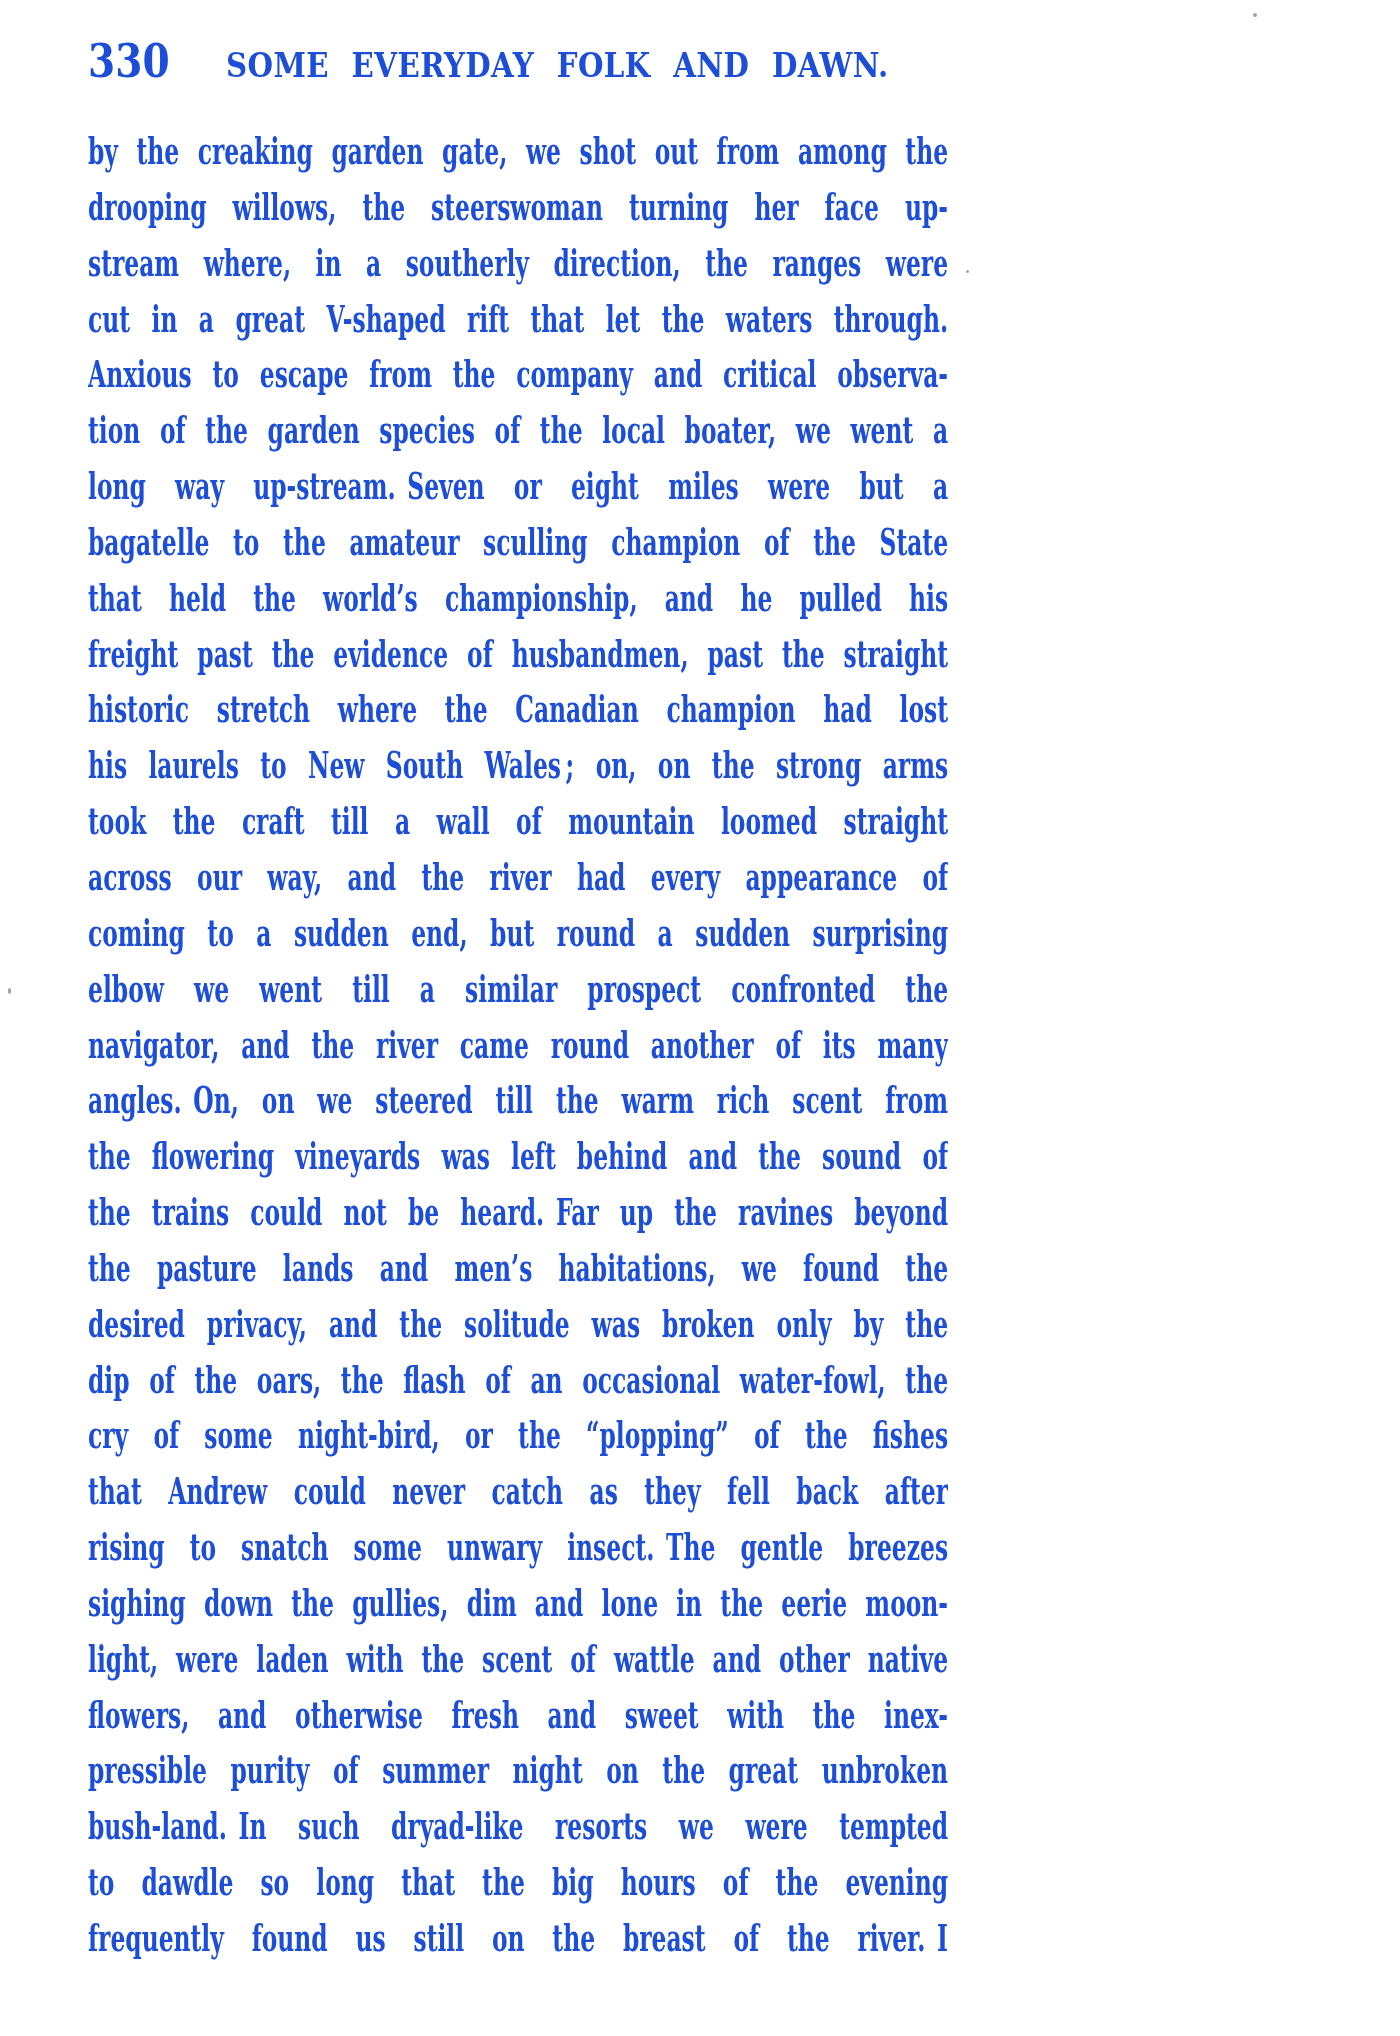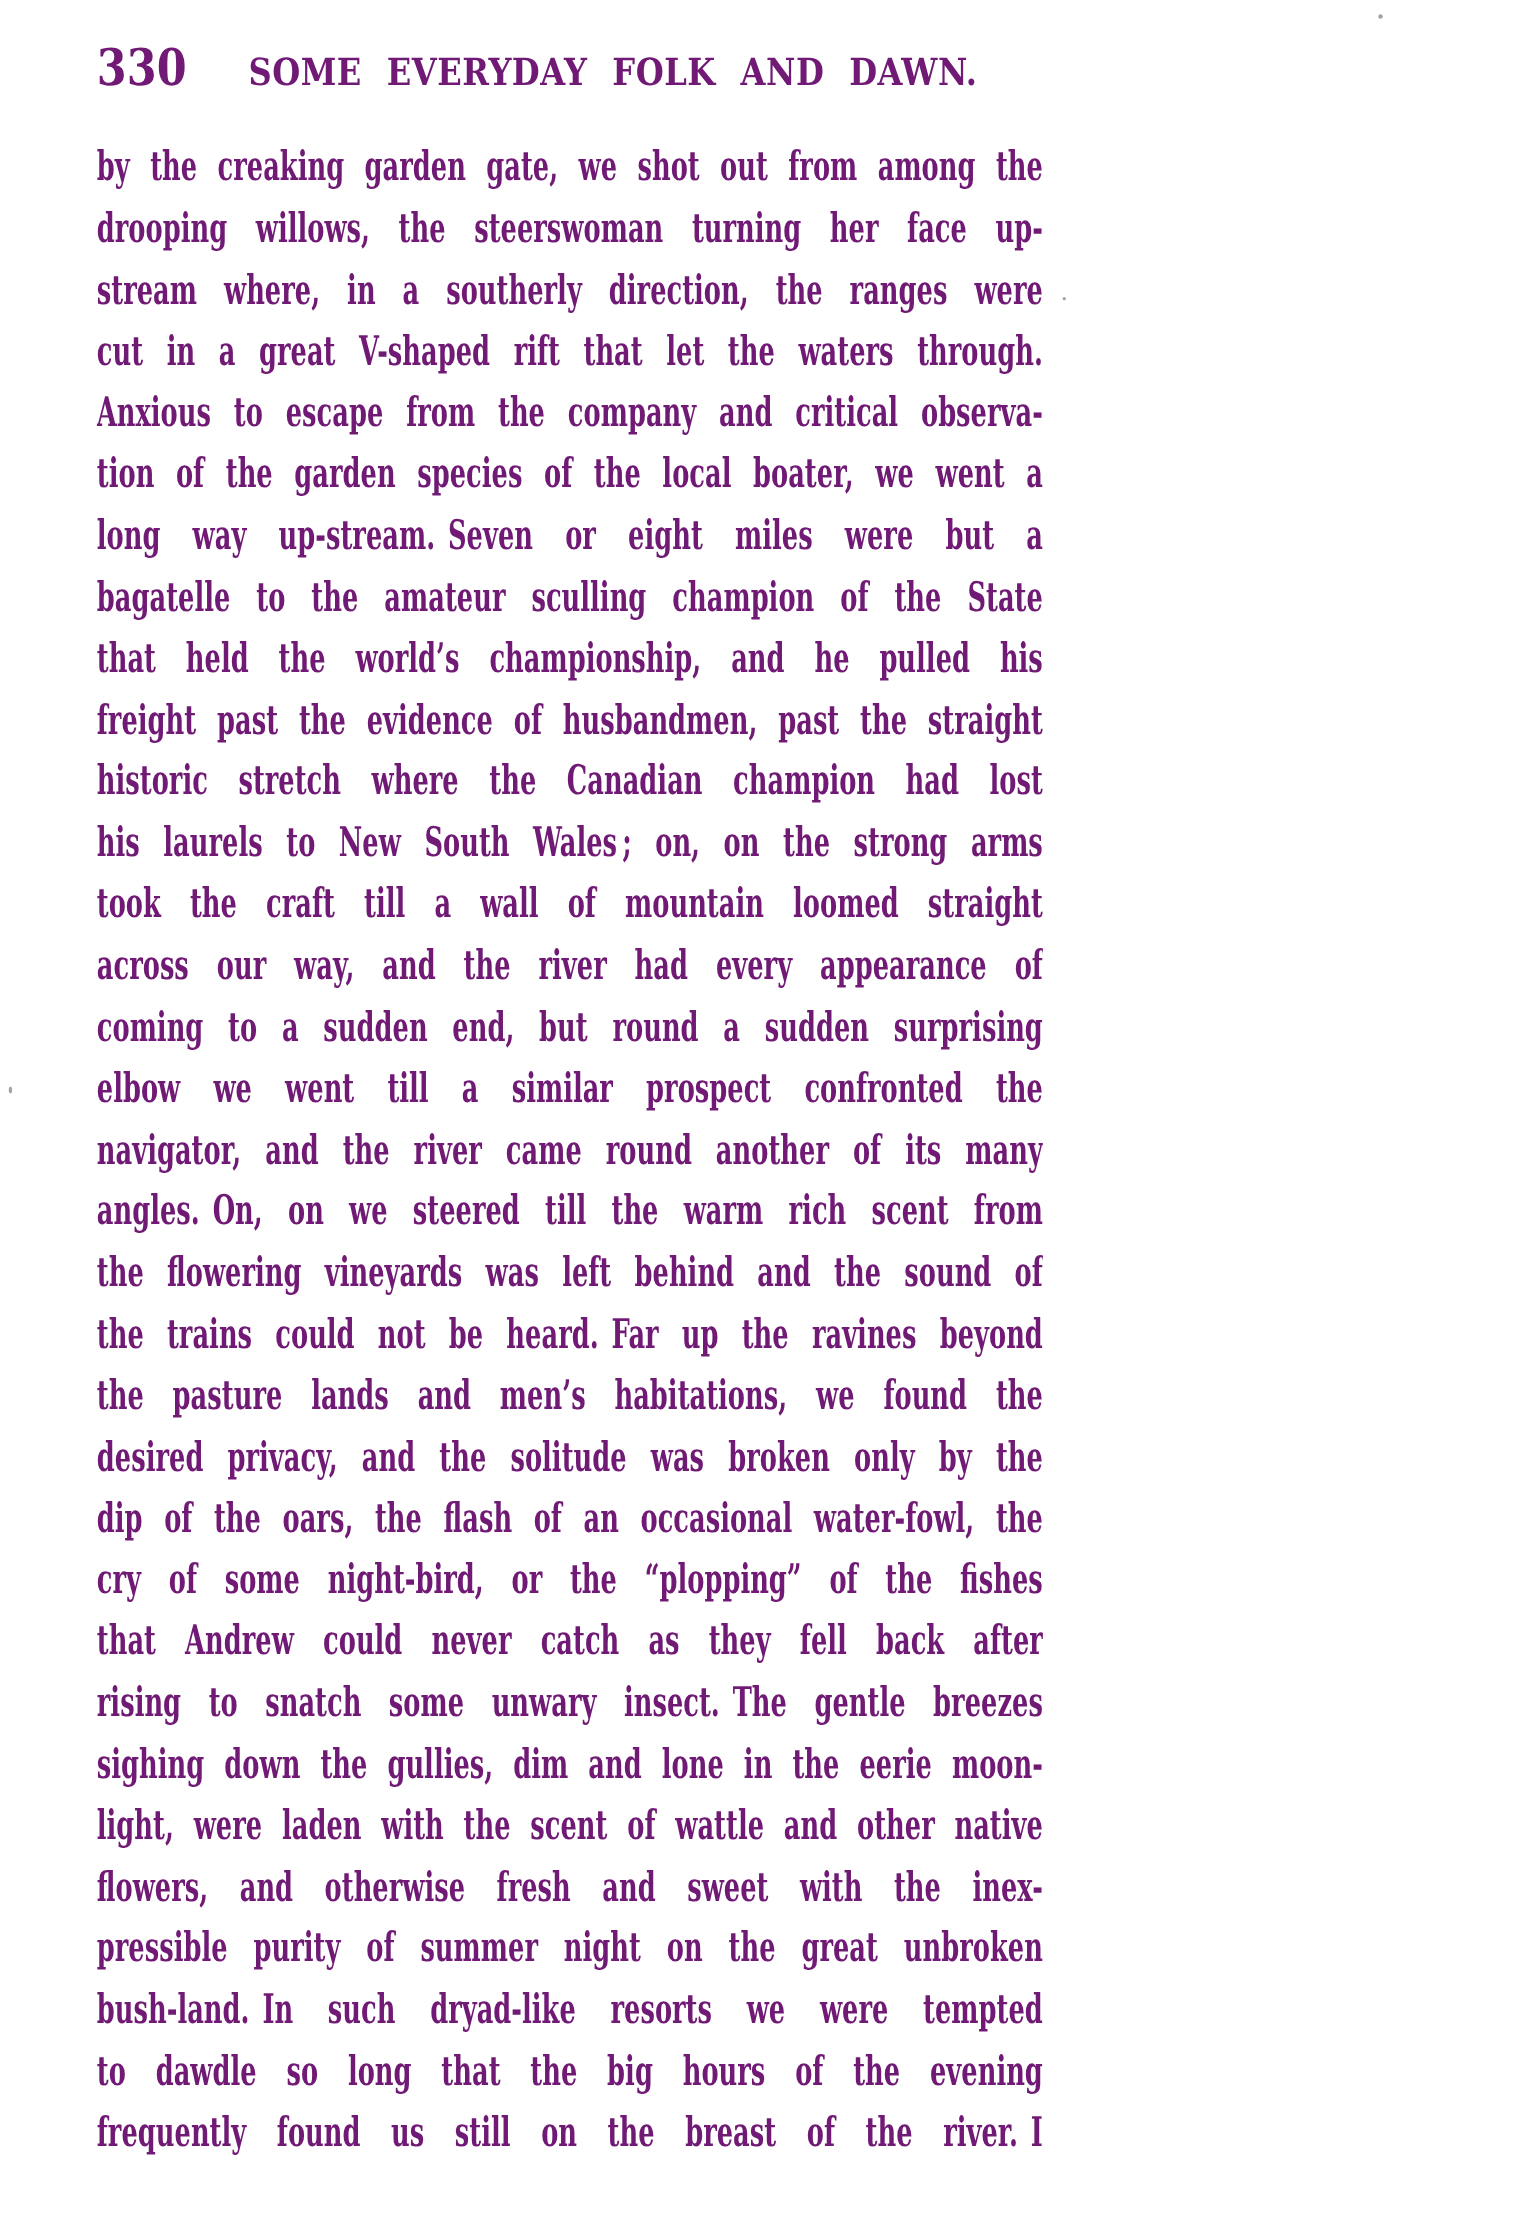--- a/index.html
+++ b/index.html
@@ -7,21 +7,21 @@
     padding: 0;
     background: #ffffff;
   }
   .page {
     position: relative;
     width: 1400px;
     height: 2036px;
     background: #ffffff;
     overflow: hidden;
     font-family: "DejaVu Serif", serif;
-    color: #701a75;
+    color: #1d4ed8;
   }
   .header {
     position: absolute;
     top: 34px;
     left: 88px;
     width: 900px;
     display: flex;
     align-items: baseline;
   }
   .pagenum {

